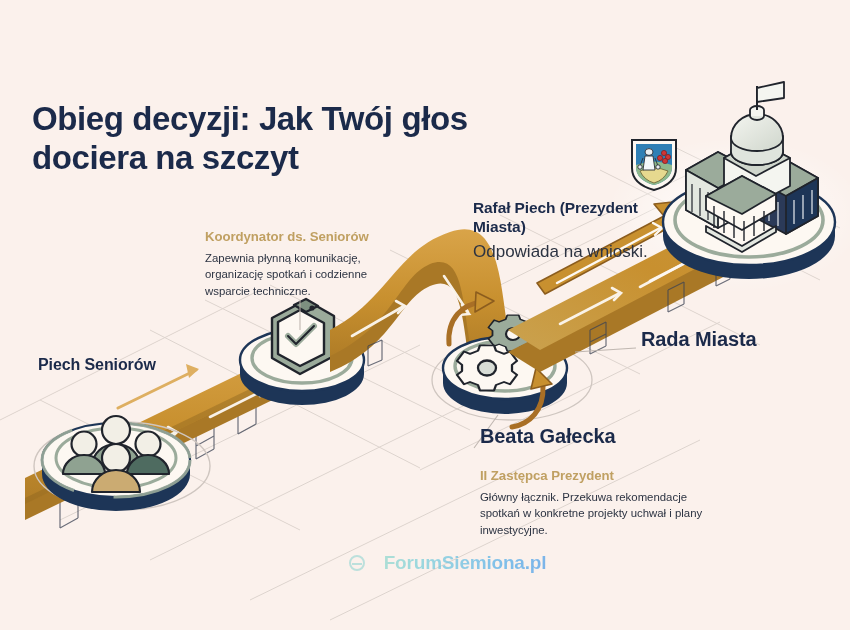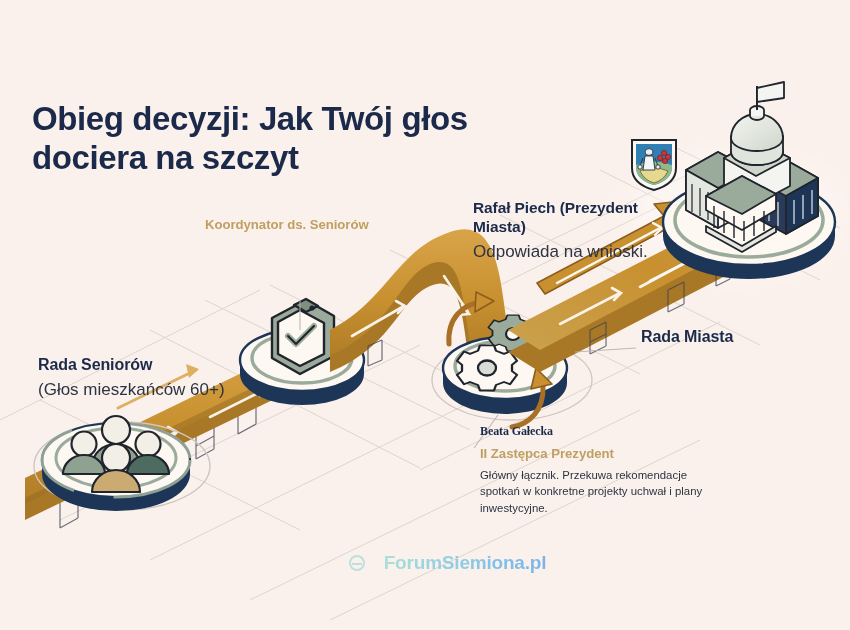--- a/index.html
+++ b/index.html
@@ -51,21 +51,21 @@
     font-weight: bold;
     font-size: 15.5px;
     line-height: 1.25;
     letter-spacing: -0.1px;
   }
   .callout .role {
     color: #c0a062;
     font-weight: bold;
     font-size: 13.2px;
     line-height: 1.3;
-    margin-top: 6px;
+    margin-top: 18px;
     letter-spacing: -0.05px;
   }
   .callout .desc {
     color: #2c3342;
     font-size: 11.4px;
     line-height: 1.42;
     margin-top: 5px;
   }
   .callout .sub {
     color: #2c3342;
@@ -73,23 +73,23 @@
     line-height: 1.42;
     margin-top: 3px;
   }
 
   #c-seniorzy { left: 38px; top: 355px; width: 200px; }
   #c-seniorzy .name { font-size: 16px; }
   #c-luczak   { left: 205px; top: 210px; width: 200px; }
   #c-piech    { left: 473px; top: 198px; width: 200px; }
   #c-piech .name { font-size: 15.5px; }
   #c-rada     { left: 641px; top: 327px; width: 190px; }
-  #c-rada .name { font-size: 16px; }
+  #c-rada .name { font-size: 20px; }
   #c-galecka  { left: 480px; top: 424px; width: 250px; }
-  #c-galecka .name { font-size: 12px; font-family: Liberation Serif, serif; }
+  #c-galecka .name { font-size: 20px; }
 
   
   #footer-logo {
     position: absolute;
     left: 0;
     right: 0;
     top: 552px;
     text-align: center;
     z-index: 30;
   }
@@ -374,26 +374,26 @@
     <g stroke="#b9b0aa" stroke-width="1.1" fill="none" opacity="0.9">
       <path d="M 300 330 L 300 300"></path>
       <path d="M 498 415 L 474 448"></path>
       <path d="M 575 352 L 636 348"></path>
     </g>
   </svg>
 
   <div class="txt" id="title">Obieg decyzji: Jak Twój głos dociera na szczyt</div>
 
   <div class="txt callout" id="c-seniorzy">
-    <div class="name">Rada Seniorów</div>
-    <div class="sub">(Głos mieszkańców 60+)</div>
+    <div class="name">Piech Seniorów</div>
   </div>
 
   <div class="txt callout" id="c-luczak">
     <div class="role">Koordynator ds. Seniorów</div>
+    <div class="desc">Zapewnia płynną komunikację, organizację spotkań i codzienne wsparcie techniczne.</div>
   </div>
 
   <div class="txt callout" id="c-piech">
     <div class="name">Rafał Piech (Prezydent Miasta)</div>
     <div class="sub">Odpowiada na wnioski.</div>
   </div>
 
   <div class="txt callout" id="c-rada">
     <div class="name">Rada Miasta</div>
   </div>

